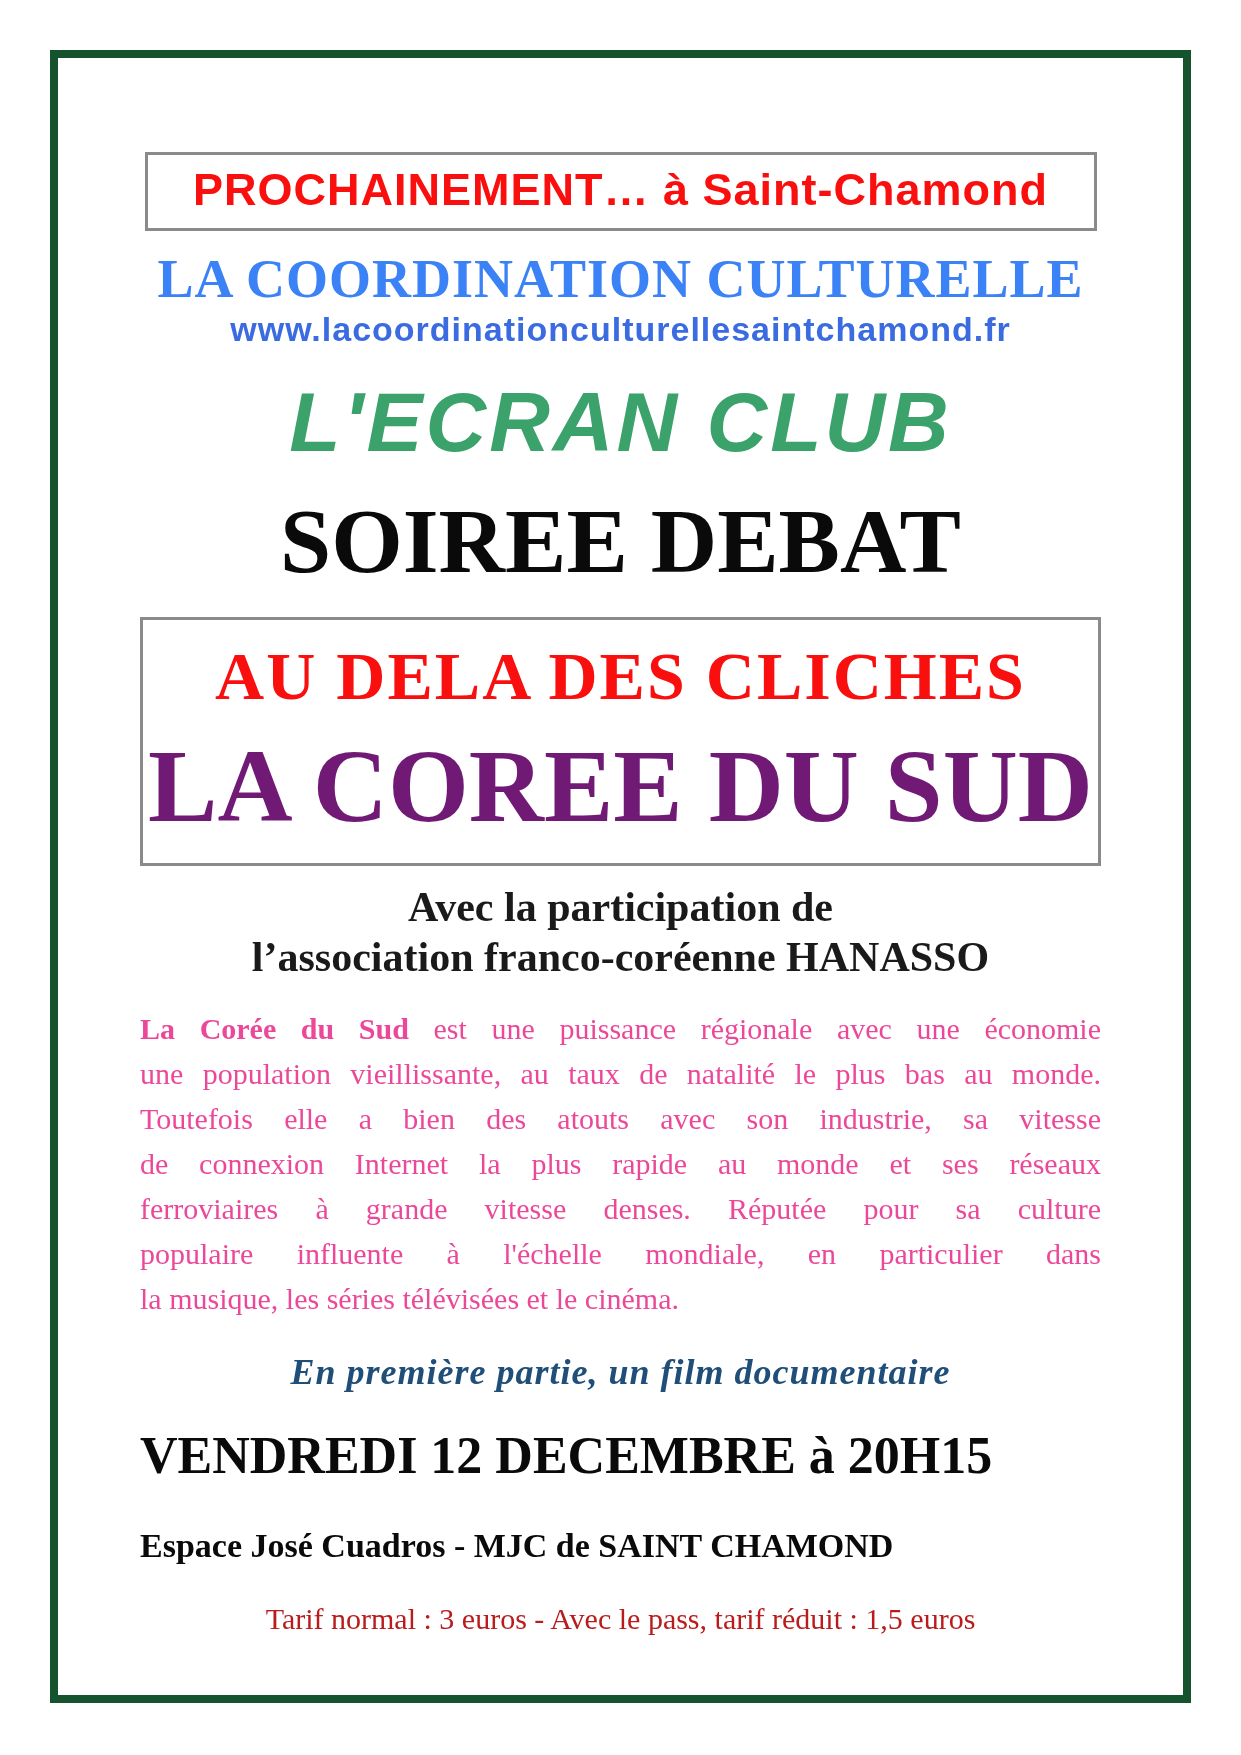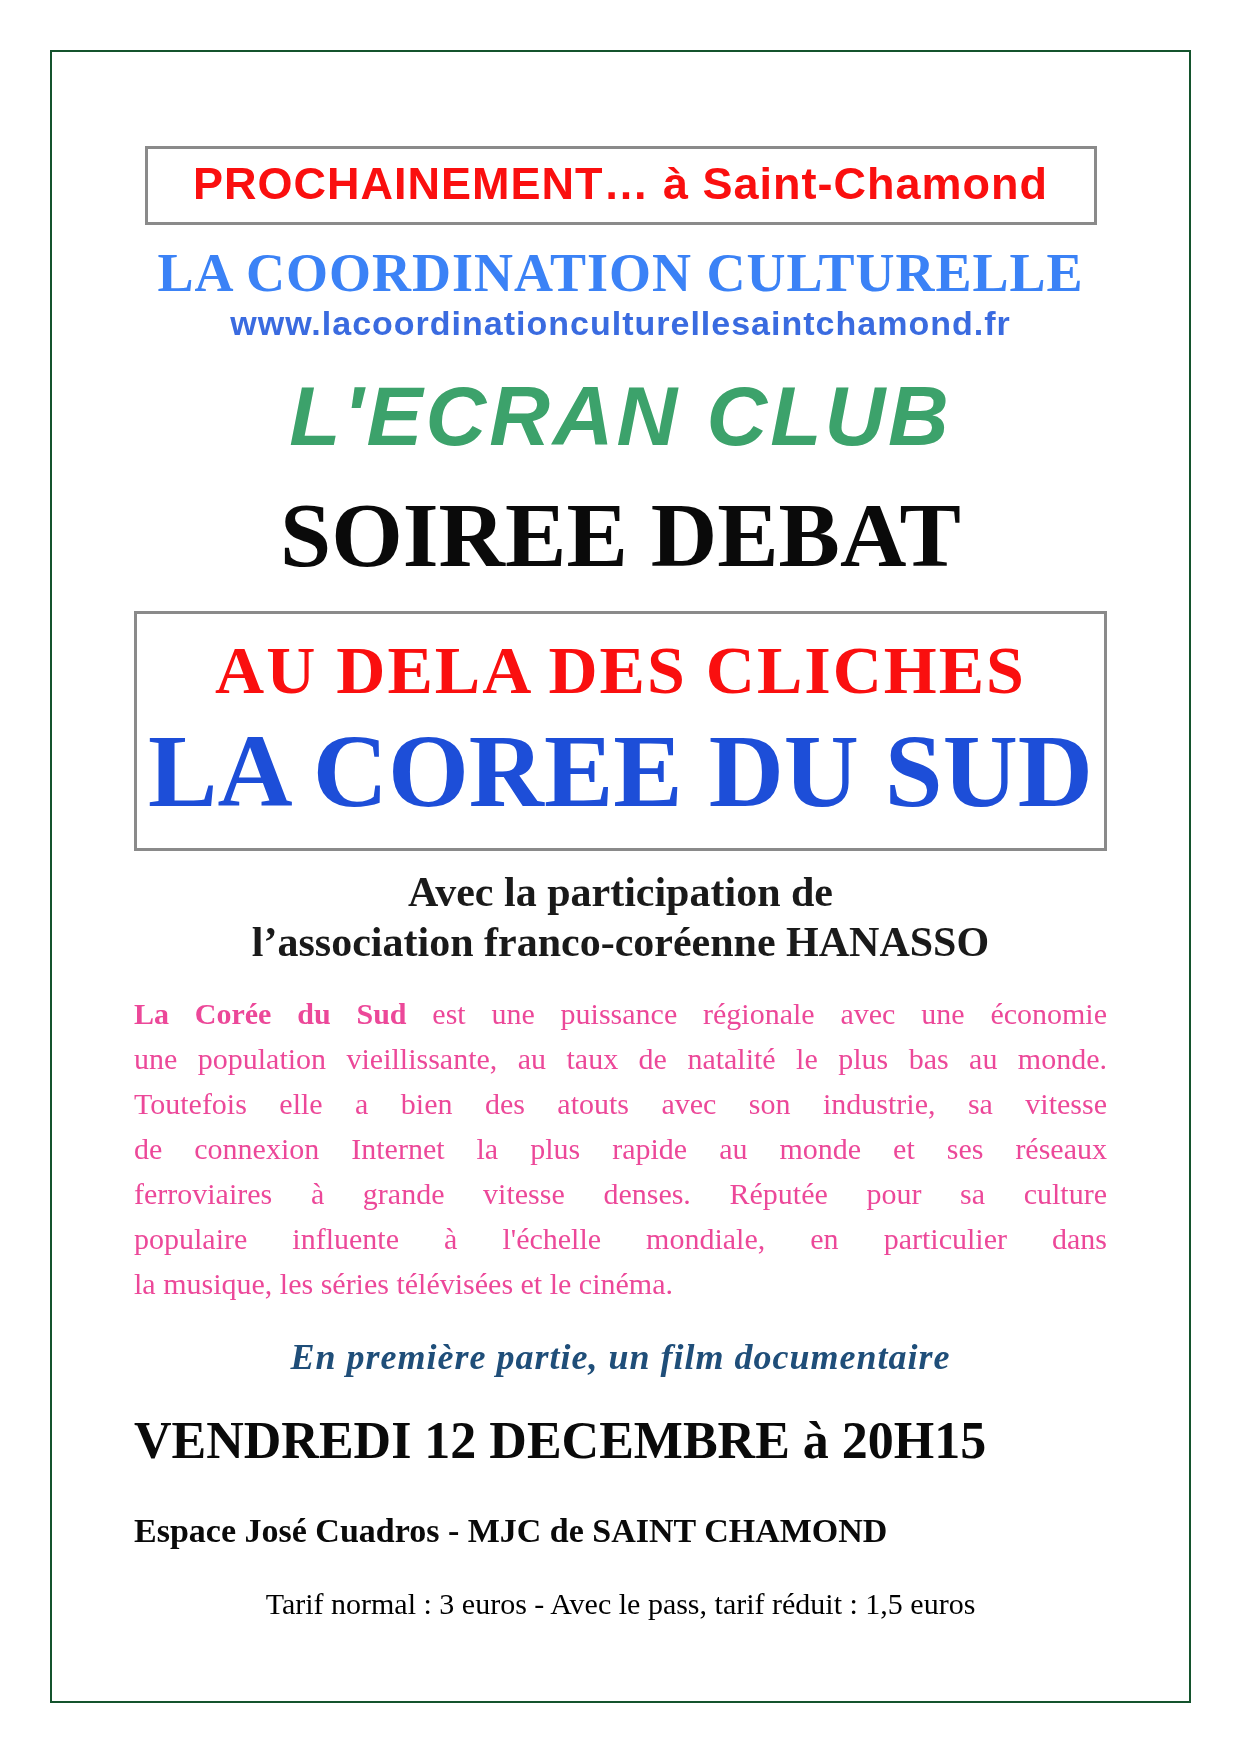--- a/index.html
+++ b/index.html
@@ -9,21 +9,21 @@
     width: 1241px;
     height: 1755px;
     font-family: "Liberation Serif", serif;
   }
   .page {
     position: absolute;
     left: 50px;
     top: 50px;
     width: 1141px;
     height: 1653px;
-    border: 2px solid #14532d;
+    border: 8px solid #14532d;
     box-sizing: border-box;
     padding: 94px 82px 0 82px;
     background: #ffffff;
     text-align: center;
   }
   .banner-box {
     border: 3px solid #8a8a8a;
     width: 952px;
     margin: 0 auto;
     padding: 9px 0 12px 0;
@@ -82,25 +82,25 @@
   }
   .theme-line1 {
     font-weight: bold;
     font-size: 68px;
     line-height: 76px;
     letter-spacing: 2px;
     color: #fa0f0f;
     white-space: nowrap;
   }
   .theme-line2 {
-    margin-top: 8px;
+    margin-top: 17px;
     font-weight: bold;
     font-size: 104px;
     line-height: 110px;
-    color: #1d4ed8;
+    color: #701a75;
     white-space: nowrap;
   }
   .participation {
     margin-top: 16px;
     font-weight: bold;
     font-size: 42px;
     line-height: 50px;
     color: #1a1a1a;
   }
   .body-paragraph {
@@ -142,21 +142,21 @@
     font-weight: bold;
     font-size: 34px;
     line-height: 50px;
     color: #0a0a0a;
     white-space: nowrap;
   }
   .price-line {
     margin-top: 30px;
     font-size: 30px;
     line-height: 36px;
-    color: #000000;
+    color: #b91c1c;
     white-space: nowrap;
   }
 </style>
 </head>
 <body>
 
 <div class="page">
 
   <div class="banner-box">
     <span class="banner-text">PROCHAINEMENT… à Saint-Chamond</span>

